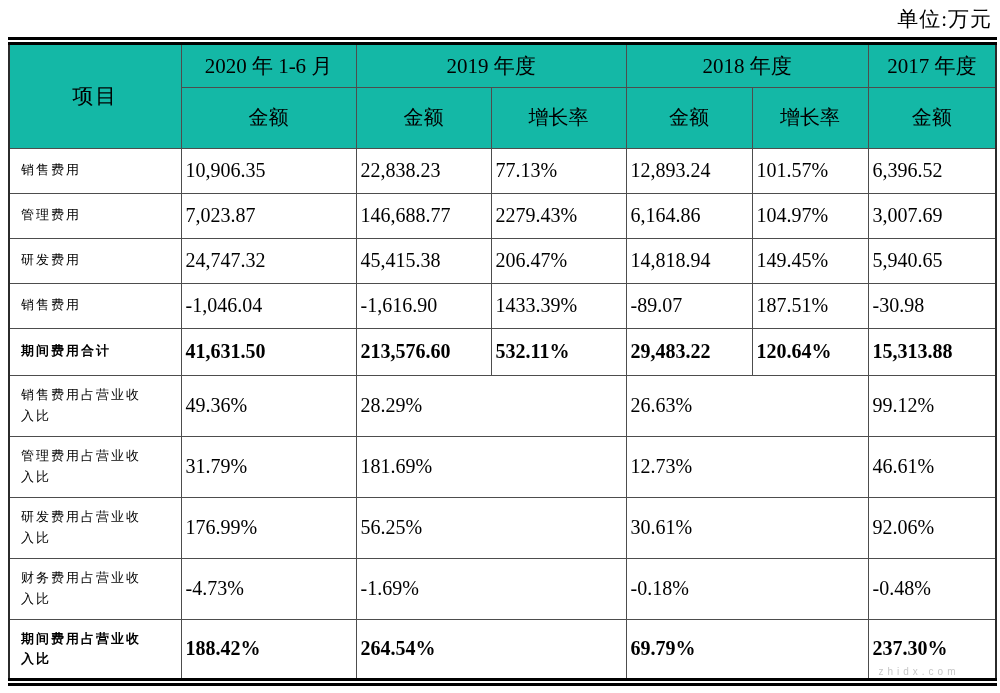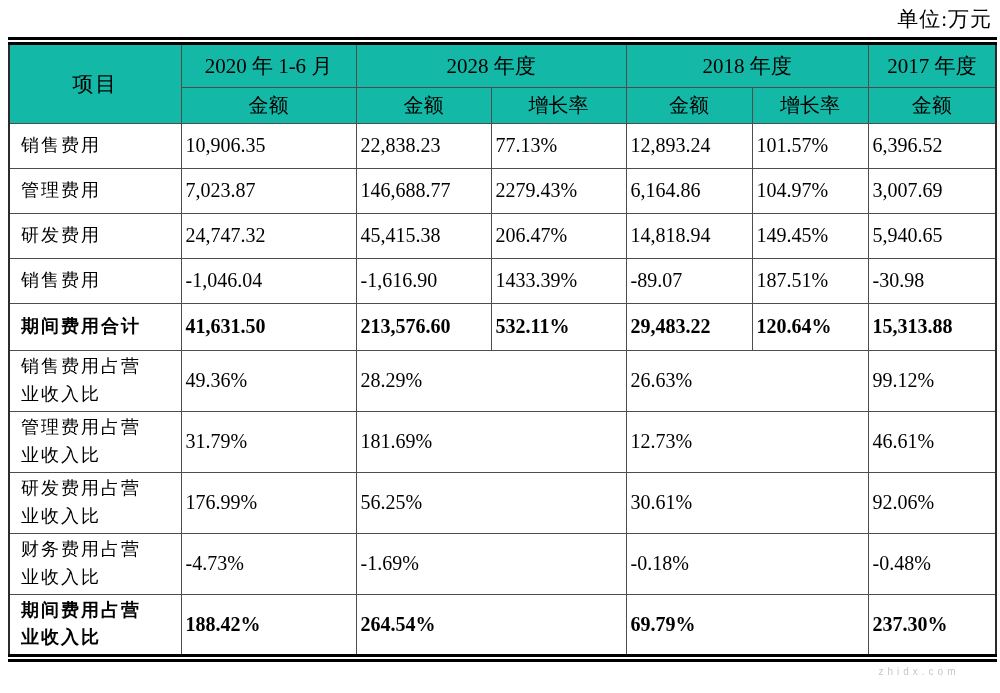--- a/index.html
+++ b/index.html
@@ -33,27 +33,27 @@
   }
   thead th {
     background: #14b8a6;
     font-weight: normal;
     text-align: center;
     vertical-align: middle;
     font-size: 20px;
     padding: 2px 4px;
   }
   thead tr.year-row th { height: 46px; font-size: 21px; }
-  thead tr.sub-row th  { height: 36px; margin-left: 44px; }
+  thead tr.sub-row th  { height: 61px; margin-left: 44px; }
   th.item-head { font-size: 20px; letter-spacing: 2px; }
 
   tbody td { background: #fff; vertical-align: middle; font-size: 20px; }
   td.label-cell {
     text-align: left;
-    font-size: 18px;
+    font-size: 13px;
     letter-spacing: 2px;
     padding: 2px 26px 2px 11px;
     line-height: 1.55;
   }
   td.num-cell { padding: 2px 14px 2px 4px; }
   tr.row-normal td { height: 45px; }
   tr.row-ratio  td { height: 61px; }
   tr.row-bold   td { font-weight: bold; }
   tr.row-bold.row-normal td { height: 47px; }
   tr.row-bold.row-ratio  td { height: 63px; }
@@ -95,21 +95,21 @@
       <col style="width:135px">
       <col style="width:135px">
       <col style="width:126px">
       <col style="width:116px">
       <col style="width:128px">
     </colgroup>
     <thead>
       <tr class="year-row">
         <th rowspan="2" class="item-head">项目</th>
         <th>2020 年 1-6 月</th>
-        <th colspan="2">2028 年度</th>
+        <th colspan="2">2019 年度</th>
         <th colspan="2">2018 年度</th>
         <th>2017 年度</th>
       </tr>
       <tr class="sub-row">
         <th>金额</th>
         <th>金额</th>
         <th>增长率</th>
         <th>金额</th>
         <th>增长率</th>
         <th>金额</th>

